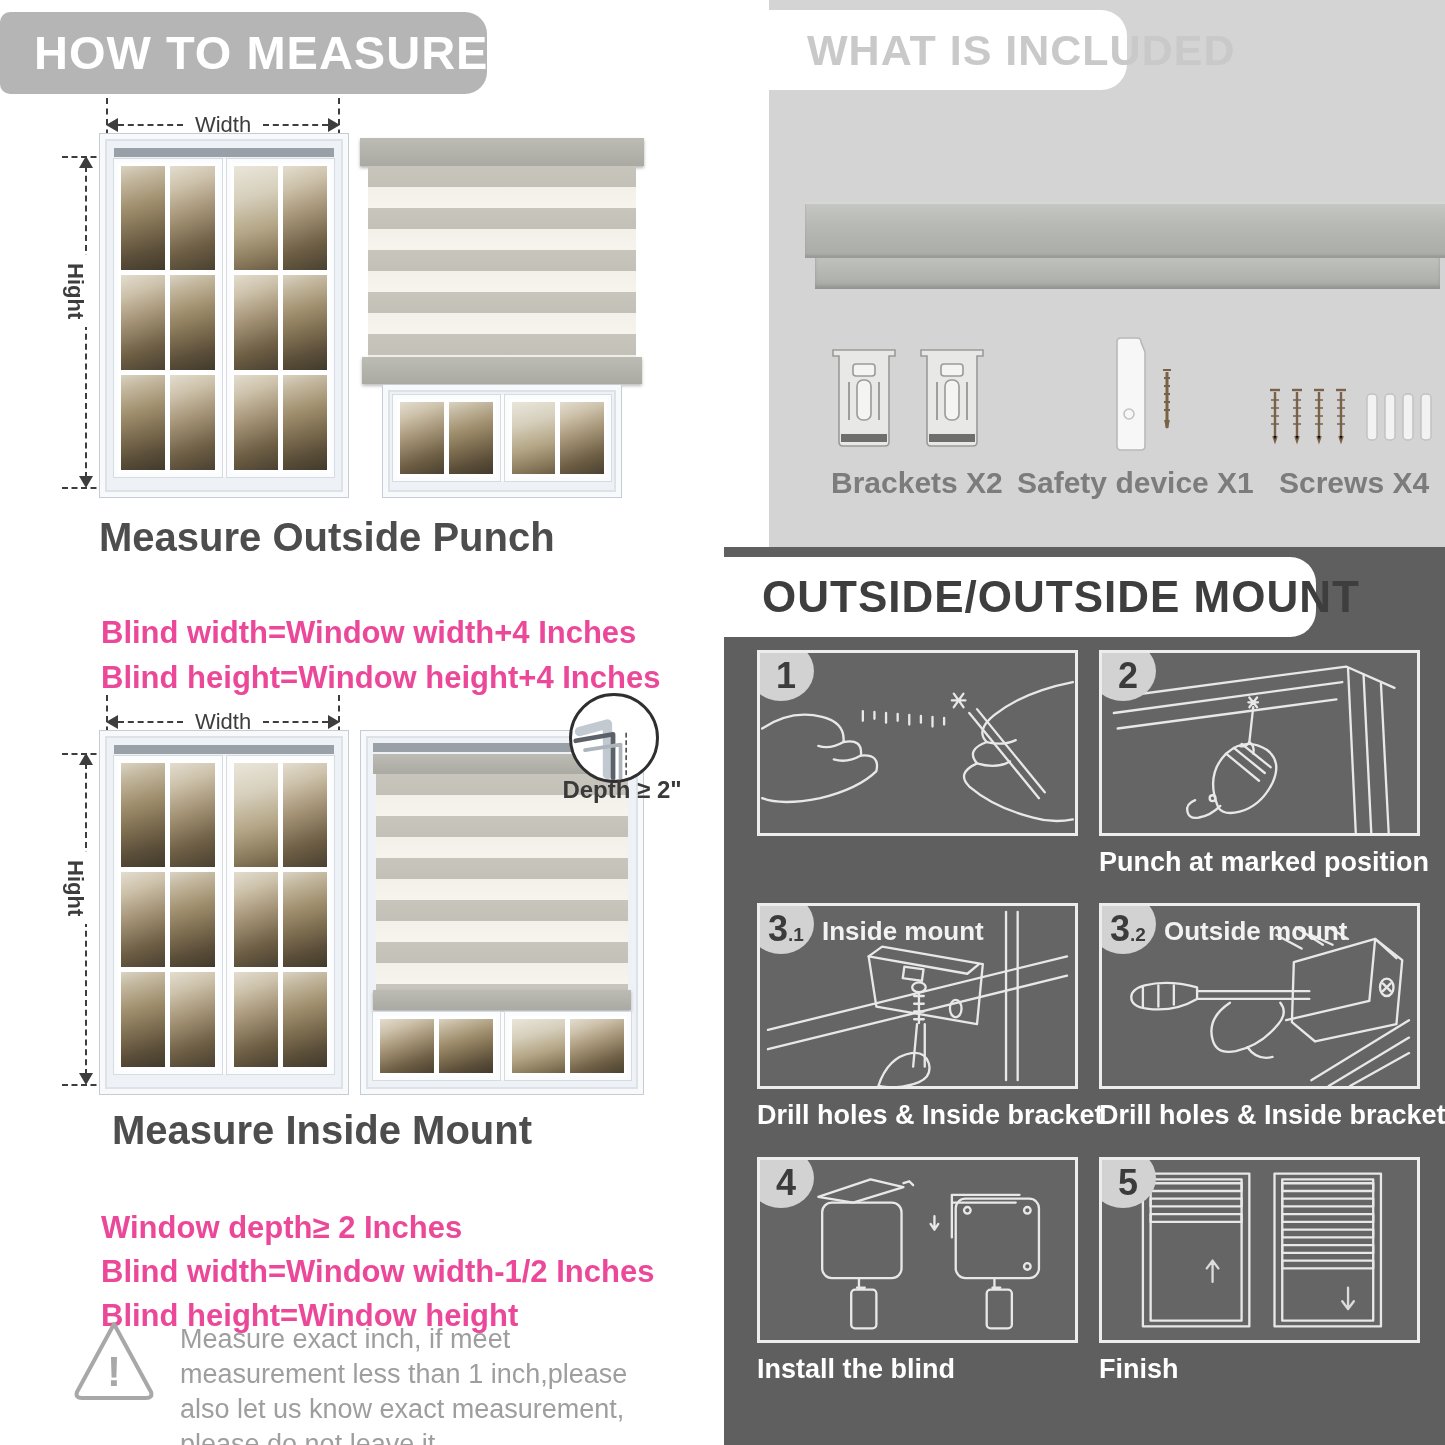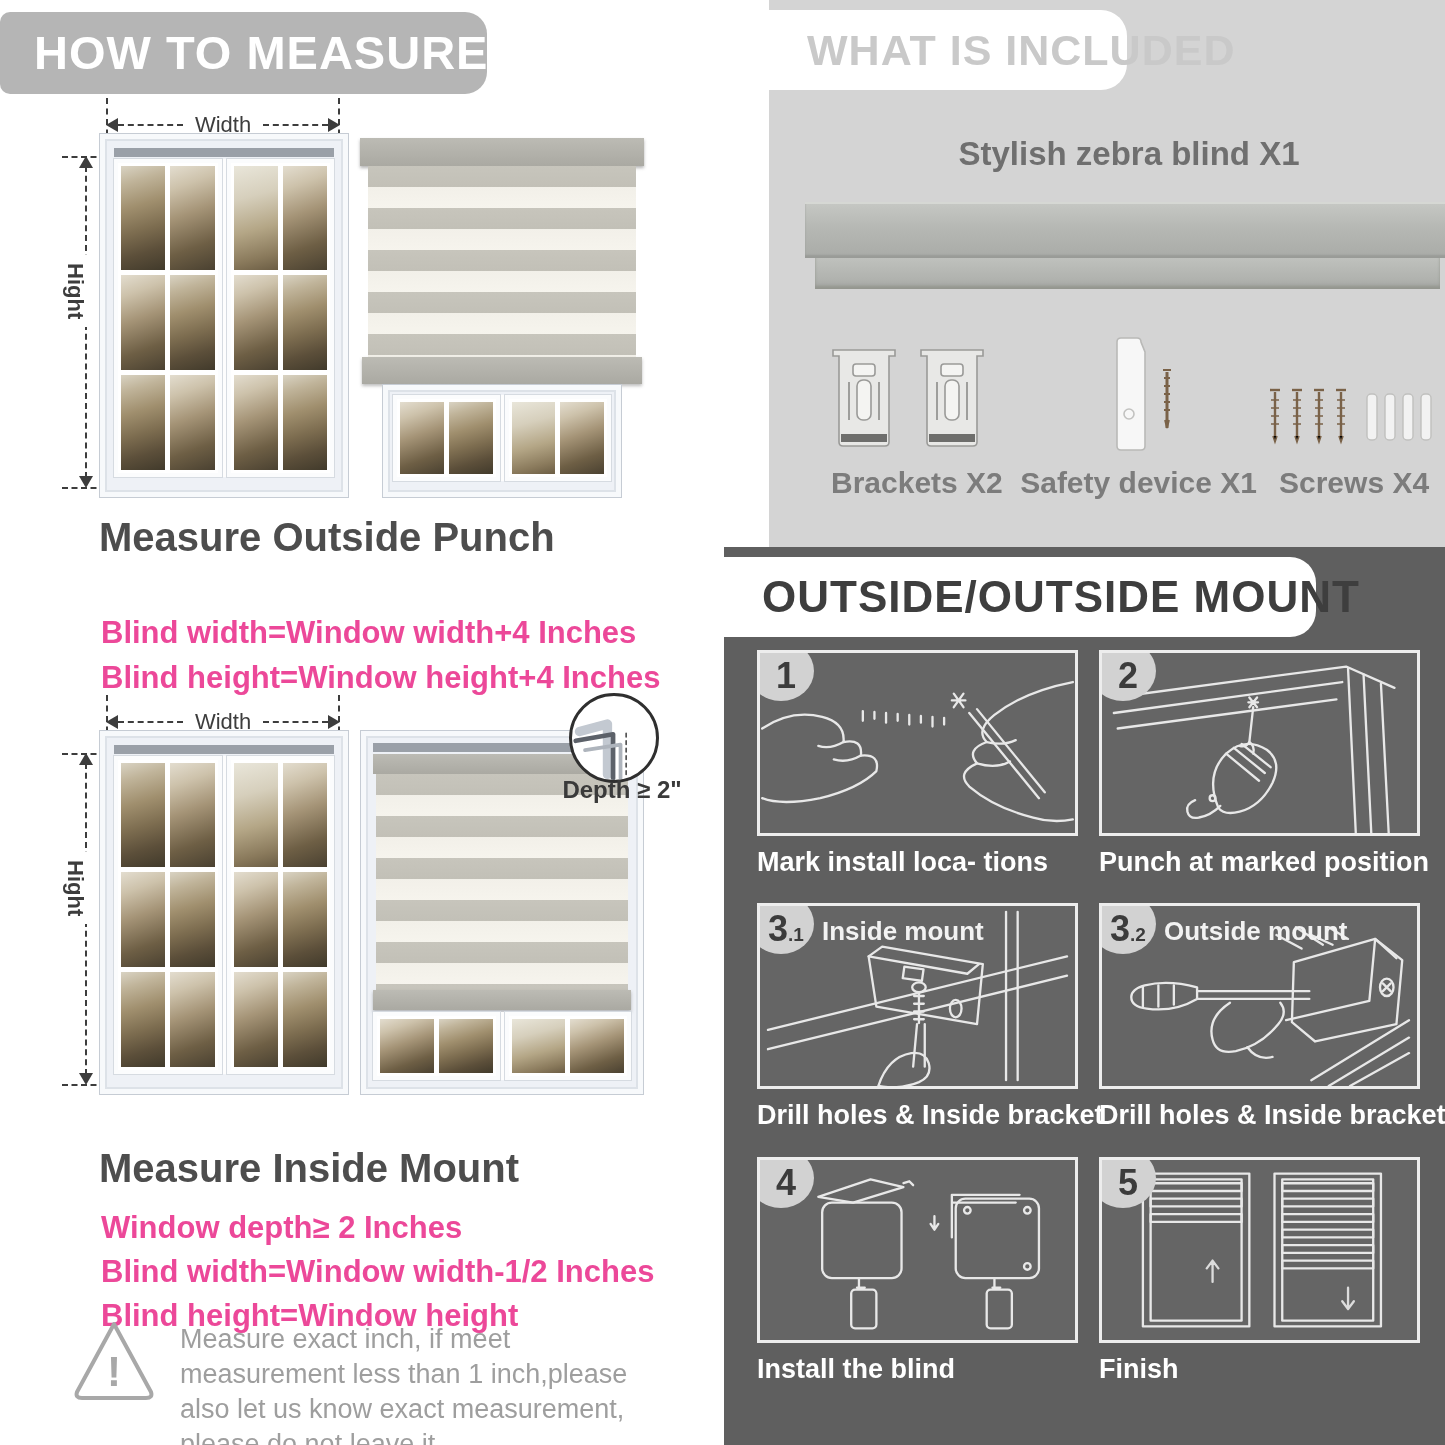--- a/index.html
+++ b/index.html
@@ -60,21 +60,21 @@
   .pill{background:#ffffff;border-radius:0 26px 26px 0;}
   .included-header{left:0;top:10px;width:358px;height:80px;color:#c9c9c9;font-weight:bold;
     font-size:43px;line-height:80px;padding-left:38px;letter-spacing:1px;white-space:nowrap;}
   .blind-label{left:100px;top:135px;width:520px;text-align:center;color:#6f6f6f;font-weight:bold;font-size:33px;white-space:nowrap;}
   .cassette-main{left:36px;top:202px;width:648px;height:56px;
     background:linear-gradient(to bottom,#c6c8c4 0%,#b6b8b4 45%,#a9aba7 100%);
     box-shadow:inset 0 2px 0 #d6d8d4, inset 0 -3px 2px #999b97;}
   .cassette-lip{left:46px;top:258px;width:625px;height:31px;
     background:linear-gradient(to bottom,#bfc1bd 0%,#b0b2ae 70%,#a2a4a0 100%);
     box-shadow:inset 0 -3px 3px #94968f;}
-  .item-label{color:#7c7c7c;font-weight:bold;font-size:30px;white-space:nowrap;text-align:right;}
+  .item-label{color:#7c7c7c;font-weight:bold;font-size:30px;white-space:nowrap;text-align:left;}
 
   .mount-panel{left:724px;top:547px;width:721px;height:898px;background:#5f5f5f;}
   .mount-header{left:0;top:10px;width:592px;height:80px;color:#3e3e3e;font-weight:bold;
     font-size:44px;line-height:80px;padding-left:38px;letter-spacing:1px;white-space:nowrap;}
 
   .step-panel{position:absolute;width:321px;height:186px;border:3px solid #ededed;background:#656565;overflow:hidden;}
   .badge{position:absolute;left:-12px;top:-12px;width:66px;height:60px;border-radius:50%;background:#d2d2d2;
     color:#3c3c3c;font-weight:bold;text-align:center;}
   .badge .n{font-size:36px;line-height:70px;padding-left:10px;}
   .badge .sub{font-size:19px;}
@@ -209,34 +209,33 @@
   <div class="abs magnifier" style="left:569px;top:693px;width:90px;height:90px;">
     <svg class="sketch" viewBox="0 0 90 90">
       <polyline points="8,38 38,30 38,84" style="stroke:#c3c9d1;stroke-width:10;"></polyline>
       <polyline points="4,48 44,41 44,88" style="stroke:#5c6169;stroke-width:5;"></polyline>
       <polyline points="14,58 52,52 52,88" style="stroke:#aeb4bc;stroke-width:4;"></polyline>
       <line x1="58" y1="40" x2="58" y2="86" style="stroke:#3d3d3d;stroke-width:1.6;stroke-dasharray:4 4;"></line>
     </svg>
   </div>
   <div class="abs depth-label" style="left:552px;top:776px;width:140px;text-align:center;">Depth ≥ 2"</div>
 
-  <div class="abs section-title" style="left:99px;top:1108px;margin-top:38px;">Measure Inside Mount</div>
+  <div class="abs section-title" style="left:112px;top:1108px;">Measure Inside Mount</div>
   <div class="abs section-line" style="left:101px;top:1162px;">Window depth≥ 2 Inches</div>
   <div class="abs section-line" style="left:101px;top:1206px;">Blind width=Window width-1/2 Inches</div>
   <div class="abs section-line" style="left:101px;top:1250px;">Blind height=Window height</div>
 
   <svg class="abs" style="left:70px;top:1318px;" width="88" height="86" viewBox="0 0 88 86">
     <path d="M44 6 L81 74 Q83 80 76 80 L12 80 Q5 80 7 74 Z" fill="none" stroke="#a8a8a8" stroke-width="4" stroke-linejoin="round"></path>
     <text x="44" y="68" text-anchor="middle" font-family="Liberation Sans, sans-serif" font-size="42" font-weight="bold" fill="#a8a8a8">!</text>
   </svg>
   <div class="abs warn-text" style="left:180px;top:1322px;width:470px;">Measure exact inch, if meet measurement less than 1 inch,please also let us know exact measurement, please do not leave it</div>
 
   <div class="abs included-panel">
     <div class="abs pill included-header">WHAT IS INCLUDED</div>
-    <div class="abs blind-label">Stylish zebra blind X1</div>
 
     <div class="abs cassette-main"></div>
     <div class="abs cassette-lip"></div>
 
     <svg class="abs" style="left:60px;top:342px;" width="160" height="108" viewBox="0 0 160 108">
       <g stroke="#9a9a98" stroke-width="1.6" fill="#e8e8e6">
         <path d="M4 8 h62 v6 h-6 v86 q0 4 -4 4 h-42 q-4 0 -4 -4 v-86 h-6 z"></path>
         <rect x="24" y="22" width="22" height="12" rx="3" fill="#f4f4f2"></rect>
         <rect x="28" y="38" width="14" height="40" rx="6" fill="#f4f4f2"></rect>
         <line x1="20" y1="40" x2="20" y2="78" stroke="#8b8b89"></line>
@@ -306,21 +305,20 @@
         <polygon points="92,56 206,66 206,92 92,82" style="fill:none;"></polygon>
         <path d="M104,60 v10 M116,61 v7 M128,62 v10 M140,63 v7 M152,64 v10 M164,65 v7 M176,66 v10 M188,67 v7"></path>
         <path d="M198,42 l10,14 M208,42 l-10,14 M196,49 l14,0"></path>
         <line x1="214" y1="62" x2="286" y2="150"></line>
         <line x1="222" y1="58" x2="292" y2="144"></line>
         <path d="M321,30 Q270,40 240,64 Q220,80 232,92 Q210,100 222,114 Q200,124 214,138 Q240,160 280,170 Q300,176 321,172"></path>
         <path d="M232,92 Q250,96 262,90 M222,114 Q242,120 256,112"></path>
       </svg>
       <div class="badge"><span class="n">1</span><span class="sub"></span></div>
     </div>
-    <div class="caption" style="left:33px;top:300px;">Mark install loca- tions</div>
 
     <div class="step-panel" style="left:375px;top:103px;">
       <svg class="sketch" viewBox="0 0 321 186">
         <polyline points="10,46 250,14 300,36"></polyline>
         <polyline points="10,62 246,30"></polyline>
         <polyline points="14,78 240,48"></polyline>
         <polyline points="252,16 260,186"></polyline>
         <polyline points="268,22 276,186"></polyline>
         <polyline points="286,32 294,186"></polyline>
         <path d="M150,46 l8,10 M158,46 l-8,10 M149,51 h10"></path>

